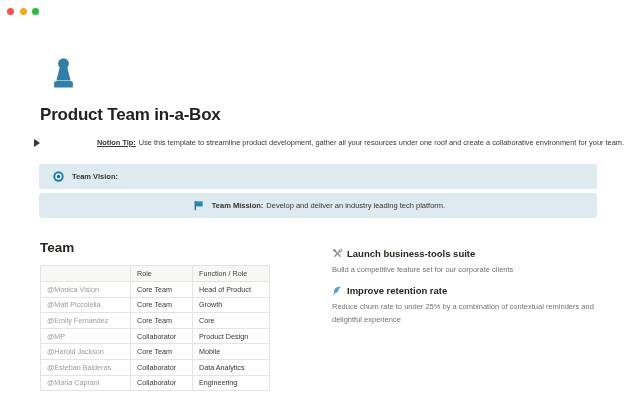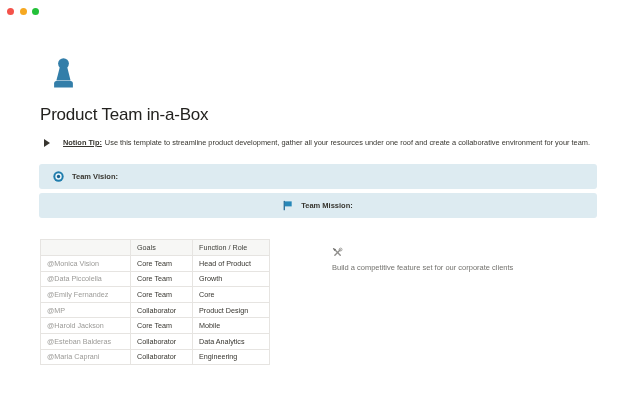--- a/index.html
+++ b/index.html
@@ -14,28 +14,28 @@
   .traffic { position:absolute; top:8px; left:7px; display:flex; gap:5.5px; }
   .dot { width:7px; height:7px; border-radius:50%; }
   .dot.red    { background:var(--traffic_red,#f4524a); }
   .dot.yellow { background:var(--traffic_yellow,#f6a821); }
   .dot.green  { background:var(--traffic_green,#23c038); }
 
   .page-icon { position:absolute; left:52px; top:57px; line-height:0; }
 
   .page-title {
     position:absolute; left:40px; top:103px;
-    font-size:17px; font-weight:400; letter-spacing:-0.2px;
+    font-size:17px; font-weight:700; letter-spacing:-0.2px;
     color:#23221f; line-height:24px; margin:0;
   }
 
   .tip {
-    position:absolute; left:44px; top:138px; width:590px;
+    position:absolute; left:34px; top:138px; width:590px;
     display:flex; align-items:flex-start; gap:13px;
-    font-size:7.4px; line-height:10px; white-space:nowrap; overflow:hidden;
+    font-size:7.4px; line-height:10px; white-space:nowrap; overflow:hidden;justify-content:space-between;
   }
   .tip-triangle { flex:0 0 auto; margin-top:1px; line-height:0; }
   .tip-label { font-weight:700; text-decoration:underline; margin-right:3px; }
 
   .callout {
     position:absolute; left:39px; width:558px; height:25px;
     background:var(--callout_bg,#ddebf1); border-radius:3px;
     display:flex; align-items:center; padding:0 12px 0 14px; box-sizing:border-box;
     font-size:7.5px; line-height:10px;
   }
@@ -118,44 +118,46 @@
 </div>
 
 <div class="callout" id="callout-mission">
   <span class="c-icon">
     <svg width="11" height="11" viewBox="0 0 20 20">
       <rect x="3" y="1.5" width="2.2" height="17" rx="1" fill="#17618e"></rect>
       <path d="M5.2 2.5 H17.6 V11.6 H5.2 Z" fill="#2687b8"></path>
     </svg>
   </span>
   <span class="c-label">Team Mission:</span>
+  <span class="c-text">Develop and deliver an industry leading tech platform.</span>
 </div>
 
 <div id="team-section">
+  <h2 class="section-heading">Team</h2>
   <table class="team">
     <colgroup>
         <col style="width:90px">
         <col style="width:62px">
         <col style="width:77px">
       </colgroup>
     <thead>
       <tr>
         <th></th>
-        <th>Goals</th>
+        <th>Role</th>
         <th>Function / Role</th>
       </tr>
     </thead>
     <tbody>
         <tr>
           <td class="mention">@Monica Vision</td>
           <td>Core Team</td>
           <td>Head of Product</td>
         </tr>
         <tr>
-          <td class="mention">@Data Piccolella</td>
+          <td class="mention">@Matt Piccolella</td>
           <td>Core Team</td>
           <td>Growth</td>
         </tr>
         <tr>
           <td class="mention">@Emily Fernandez</td>
           <td>Core Team</td>
           <td>Core</td>
         </tr>
         <tr>
           <td class="mention">@MP</td>
@@ -187,18 +189,30 @@
   <div class="goal">
     <h3>
       <span class="g-icon"><svg width="11" height="11" viewBox="0 0 20 20">
               <g stroke="#8f8e8b" stroke-width="2.5" stroke-linecap="round" fill="none">
                 <path d="M5.2 15 L15 5.2"></path>
                 <path d="M5.2 5.2 L15 15"></path>
               </g>
               <path d="M2 1.8 L7.4 4.2 4.4 7.2 1.6 2.6 Z" fill="#6d6c69"></path>
               <circle cx="15.6" cy="4.6" r="2.6" fill="none" stroke="#8f8e8b" stroke-width="1.5"></circle>
             </svg></span>
+      <span class="g-title">Launch business-tools suite</span>
     </h3>
     <p class="g-desc">Build a competitive feature set for our corporate clients</p>
   </div>
 
+  <div class="goal">
+    <h3>
+      <span class="g-icon"><svg width="11" height="11" viewBox="0 0 20 20" fill="#54a0d4">
+              <path d="M4 14.5 C2.5 8 7.5 2.5 16.5 3.5 C14 4.6 12.6 6.2 12.2 8.4 C11.5 12.6 8.5 15.3 4 14.5 Z"></path>
+              <path d="M10 5.5 C10.8 3.8 12.5 3 14 3.2 L12.4 6.3 Z"></path>
+              <path d="M4.3 14.2 L1.2 17.6 5.8 17 Z"></path>
+            </svg></span>
+      <span class="g-title">Improve retention rate</span>
+    </h3>
+    <p class="g-desc">Reduce churn rate to under 25% by a combination of contextual reminders and delightful experience</p>
+  </div>
 </div>
 </div>
 
 </body></html>

